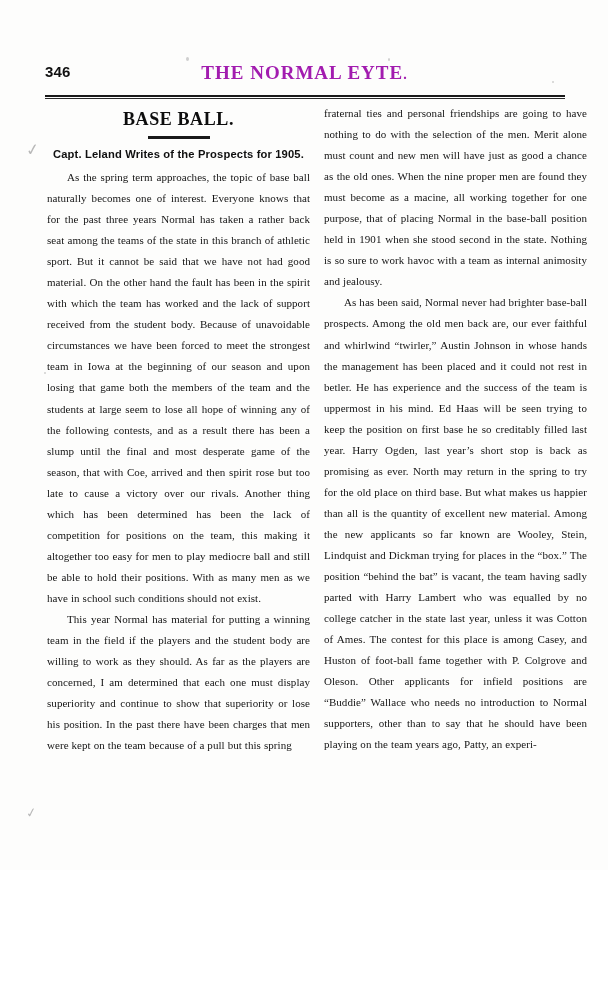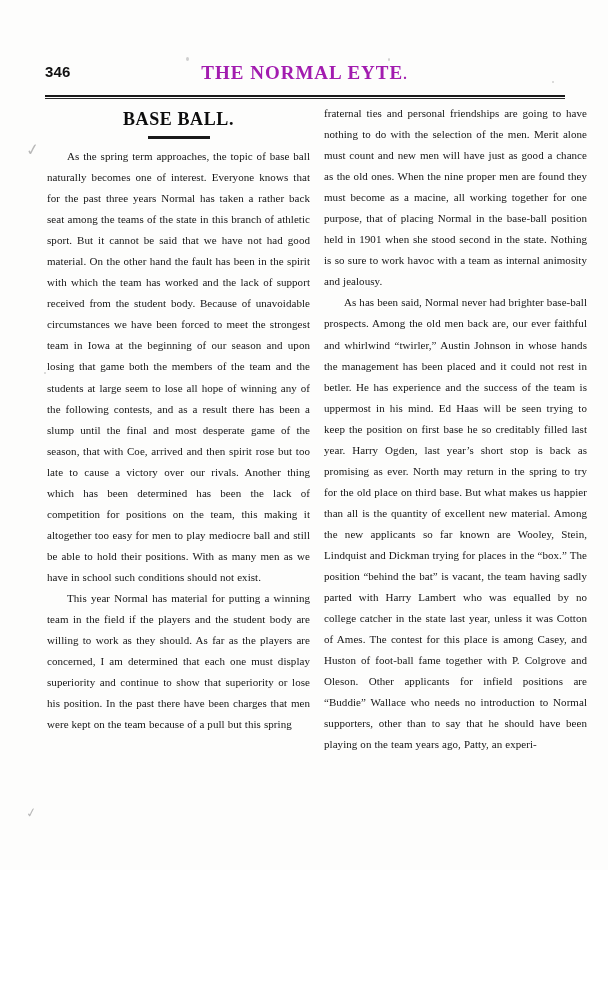--- a/index.html
+++ b/index.html
@@ -173,20 +173,21 @@
   <div class="head-rule">
     <div class="thick"></div>
     <div class="thin"></div>
   </div>
 
   <div class="columns">
 
     <div class="col col-left">
       <h1 class="article-title">BASE BALL.</h1>
       <div class="title-rule"></div>
+      <div class="byline">Capt. Leland Writes of the Prospects for 1905.</div>
       <p class="body">As the spring term approaches, the topic of base ball naturally becomes one of interest. Everyone knows that for the past three years Normal has taken a rather back seat among the teams of the state in this branch of athletic sport. But it cannot be said that we have not had good material. On the other hand the fault has been in the spirit with which the team has worked and the lack of support received from the student body. Because of unavoidable circumstances we have been forced to meet the strongest team in Iowa at the beginning of our season and upon losing that game both the members of the team and the students at large seem to lose all hope of winning any of the following contests, and as a result there has been a slump until the final and most desperate game of the season, that with Coe, arrived and then spirit rose but too late to cause a victory over our rivals. Another thing which has been determined has been the lack of competition for positions on the team, this making it altogether too easy for men to play mediocre ball and still be able to hold their positions. With as many men as we have in school such conditions should not exist.</p>
       <p class="body">This year Normal has material for putting a winning team in the field if the players and the student body are willing to work as they should. As far as the players are concerned, I am determined that each one must display superiority and continue to show that superiority or lose his position. In the past there have been charges that men were kept on the team because of a pull but this spring</p>
     </div>
 
     <div class="col col-right">
       <p class="body" style="text-indent:0;">fraternal ties and personal friendships are going to have nothing to do with the selection of the men. Merit alone must count and new men will have just as good a chance as the old ones. When the nine proper men are found they must become as a macine, all working together for one purpose, that of placing Normal in the base-ball position held in 1901 when she stood second in the state. Nothing is so sure to work havoc with a team as internal animosity and jealousy.</p>
       <p class="body">As has been said, Normal never had brighter base-ball prospects. Among the old men back are, our ever faithful and whirlwind “twirler,” Austin Johnson in whose hands the management has been placed and it could not rest in betler. He has experience and the success of the team is uppermost in his mind. Ed Haas will be seen trying to keep the position on first base he so creditably filled last year. Harry Ogden, last year’s short stop is back as promising as ever. North may return in the spring to try for the old place on third base. But what makes us happier than all is the quantity of excellent new material. Among the new applicants so far known are Wooley, Stein, Lindquist and Dickman trying for places in the “box.” The position “behind the bat” is vacant, the team having sadly parted with Harry Lambert who was equalled by no college catcher in the state last year, unless it was Cotton of Ames. The contest for this place is among Casey, and Huston of foot-ball fame together with P. Colgrove and Oleson. Other applicants for infield positions are “Buddie” Wallace who needs no introduction to Normal supporters, other than to say that he should have been playing on the team years ago, Patty, an experi-</p>
     </div>
 
   </div>

